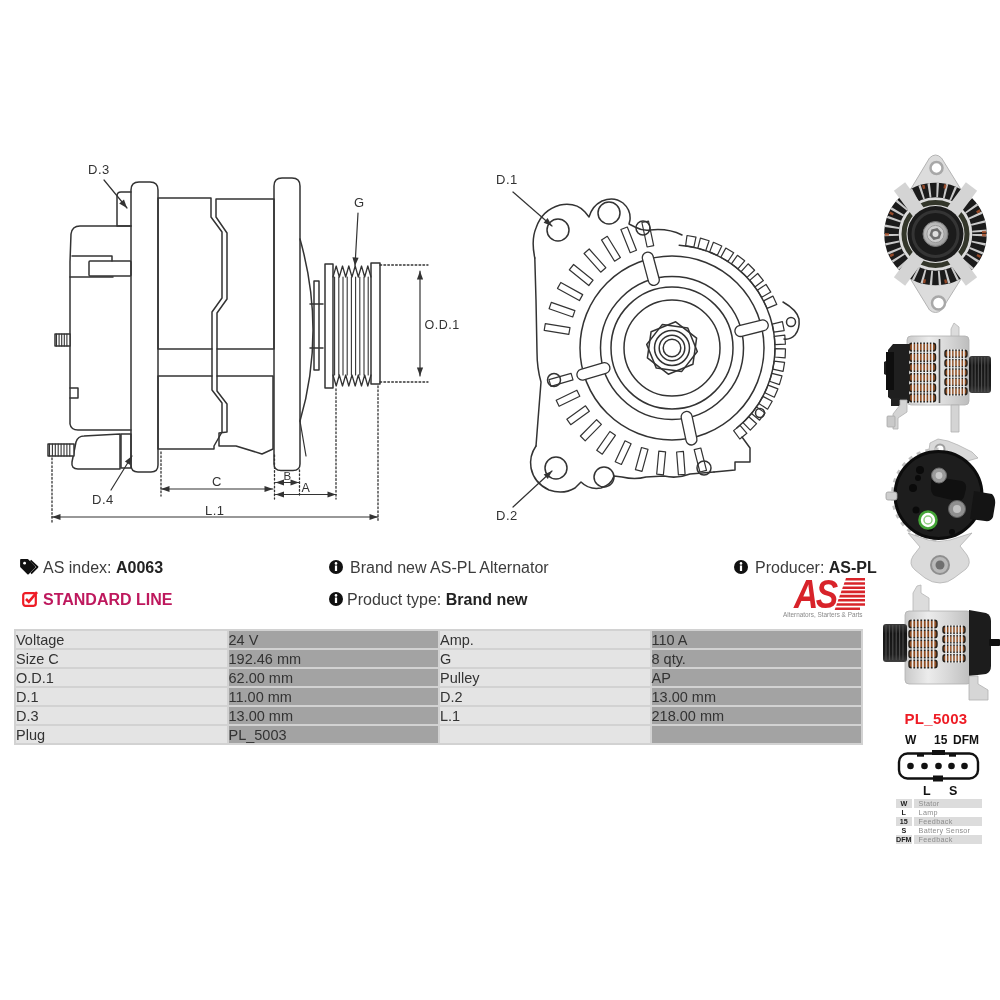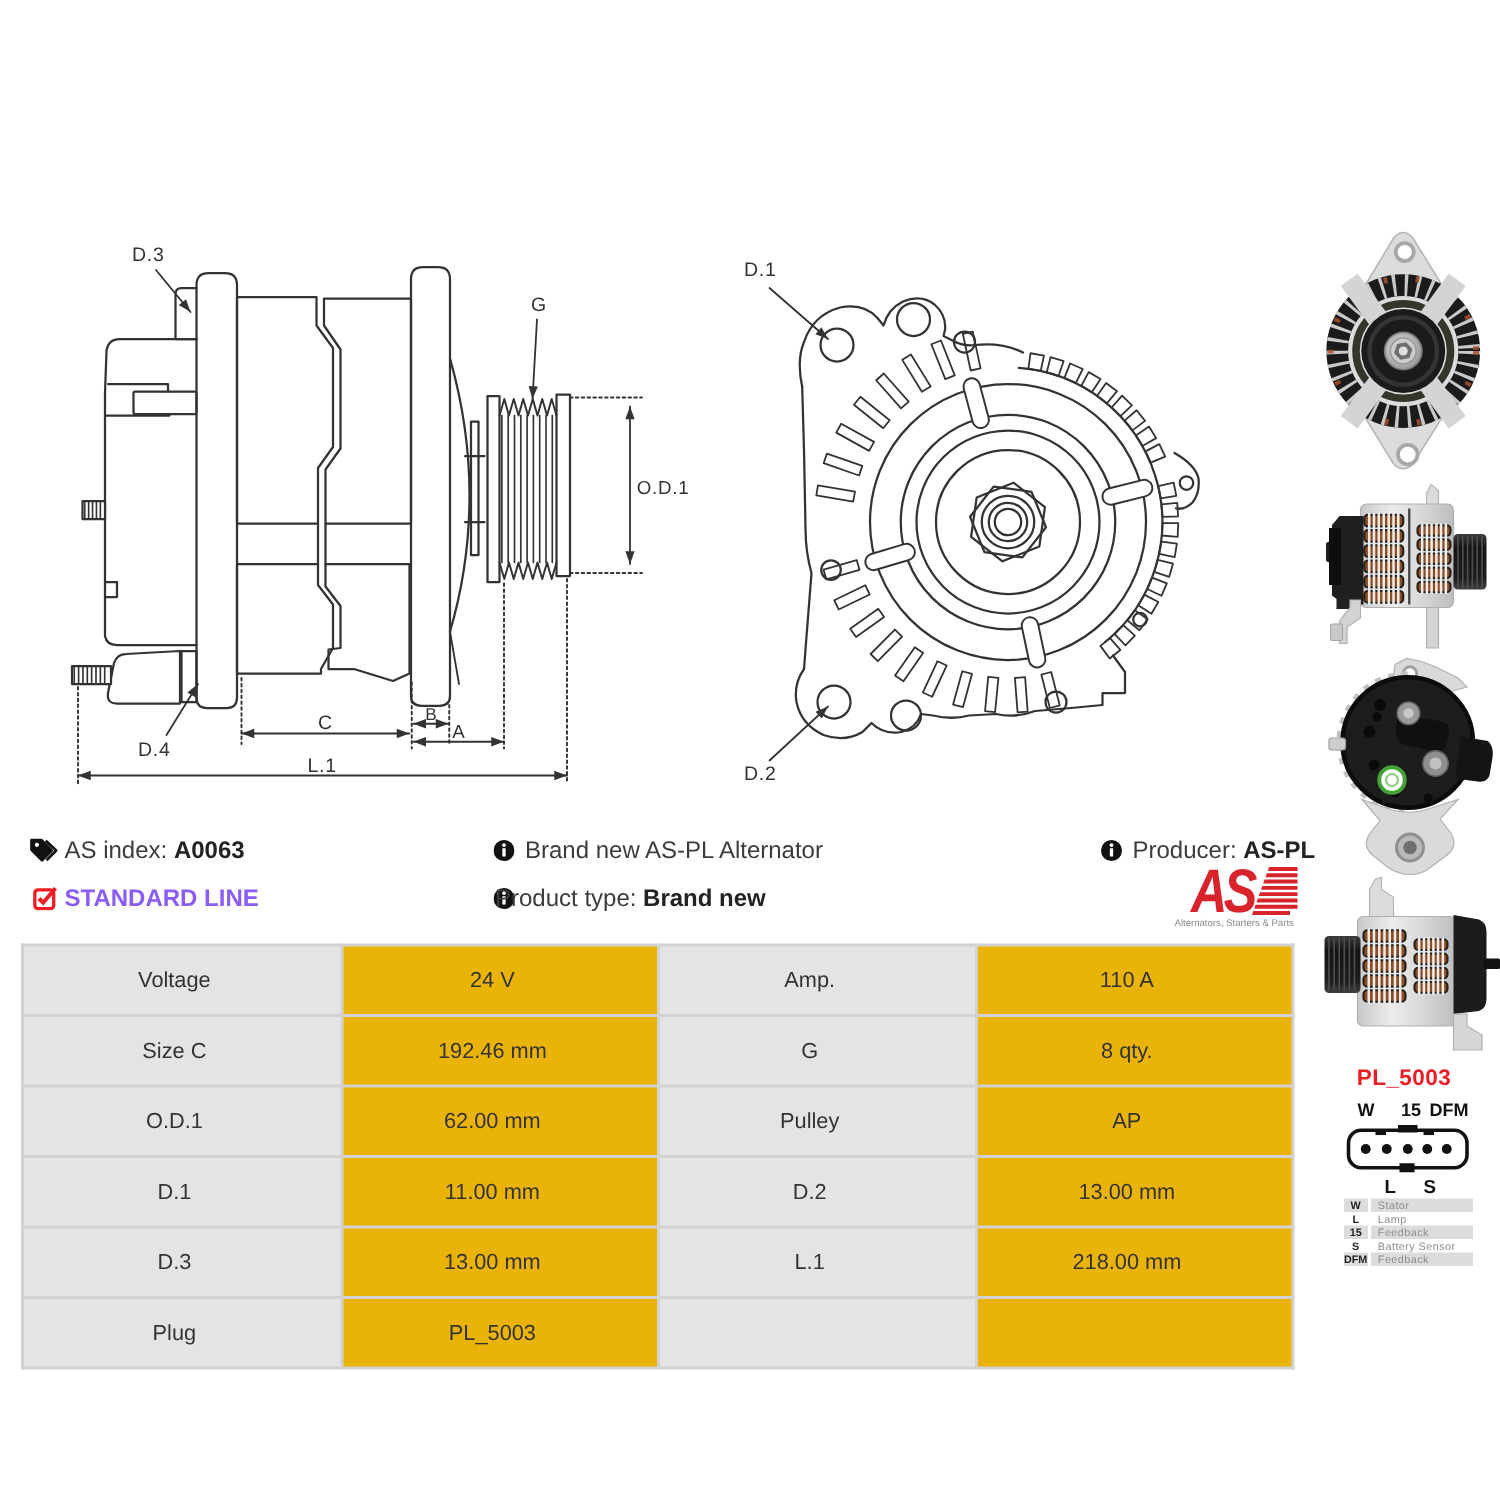--- a/index.html
+++ b/index.html
@@ -1,25 +1,25 @@
 <!DOCTYPE html>
 <html><head>
 <meta charset="utf-8">
 <style>
 * { margin:0; padding:0; box-sizing:border-box; }
 html,body { width:1000px; height:1000px; background:#fff; font-family:"Liberation Sans", sans-serif; }
 #page { position:relative; width:1000px; height:1000px; overflow:hidden; }
 .abs { position:absolute; }
 .info { font-size:16px; color:#3c3c3c; white-space:nowrap; }
 .info b { color:#222; }
-.red { color:#8b5cf6; font-weight:bold; }
+.red { color:#be185d; font-weight:bold; }
 #spec { position:absolute; left:14px; top:629px; width:849px; border-collapse:collapse; font-size:14.5px; color:#333; }
-#spec td { border:2px solid #d2d2d2; height:47px; padding:0 10px 0 0; text-align:center; vertical-align:middle; }
+#spec td { border:2px solid #d2d2d2; height:19px; padding:0 10px 0 0; text-align:left; vertical-align:middle; }
 #spec td.lab { background:#e4e4e4; }
-#spec td.val { background:#eab308; }
+#spec td.val { background:#a3a3a3; }
 .leg { position:absolute; left:896px; top:799px; width:86px; border-collapse:collapse; font-family:"Liberation Sans",sans-serif; }
 .leg td { font-size:7.2px; color:#8c8c8c; height:7.6px; padding:0; vertical-align:middle; letter-spacing:0.3px; }
 .leg td + td { padding-left:5px;margin-top:24px; }
 .leg td.k { width:16px; text-align:center; font-weight:bold; color:#222; border-right:2px solid #fff; letter-spacing:0; }
 .leg tr.g td { background:#dcdcdc; }
 .leg tr.w td { background:#fff; }
 </style>
 </head>
 <body>
 <div id="page">
@@ -351,21 +351,21 @@
   <circle cx="7" cy="7" r="7" fill="#111"></circle>
       <rect x="5.9" y="5.5" width="2.2" height="5.5" fill="#fff"></rect>
       <circle cx="7" cy="3.4" r="1.3" fill="#fff"></circle>
 </svg>
 <div class="abs info" style="left:350px; top:559px;">Brand new AS-PL Alternator</div>
 <svg class="abs" style="left:329px;top:592px" width="14" height="14" viewBox="0 0 14 14">
   <circle cx="7" cy="7" r="7" fill="#111"></circle>
       <rect x="5.9" y="5.5" width="2.2" height="5.5" fill="#fff"></rect>
       <circle cx="7" cy="3.4" r="1.3" fill="#fff"></circle>
 </svg>
-<div class="abs info" style="left:330px; top:591px;">Product type: <b>Brand new</b></div>
+<div class="abs info" style="left:347px; top:591px;">Product type: <b>Brand new</b></div>
 <svg class="abs" style="left:734px;top:560px" width="14" height="14" viewBox="0 0 14 14">
   <circle cx="7" cy="7" r="7" fill="#111"></circle>
       <rect x="5.9" y="5.5" width="2.2" height="5.5" fill="#fff"></rect>
       <circle cx="7" cy="3.4" r="1.3" fill="#fff"></circle>
 </svg>
 <div class="abs info" style="left:755px; top:559px;">Producer: <b>AS-PL</b></div>
 
 <svg class="abs" style="left:782px;top:576px" width="88" height="44" viewBox="0 0 88 44">
   <g fill="#d8232a">
     <text x="12" y="32" transform="scale(0.82,1)" transform-origin="12 32" font-family="Liberation Sans, sans-serif" font-size="41" font-weight="bold" font-style="italic" letter-spacing="-3">AS</text>

